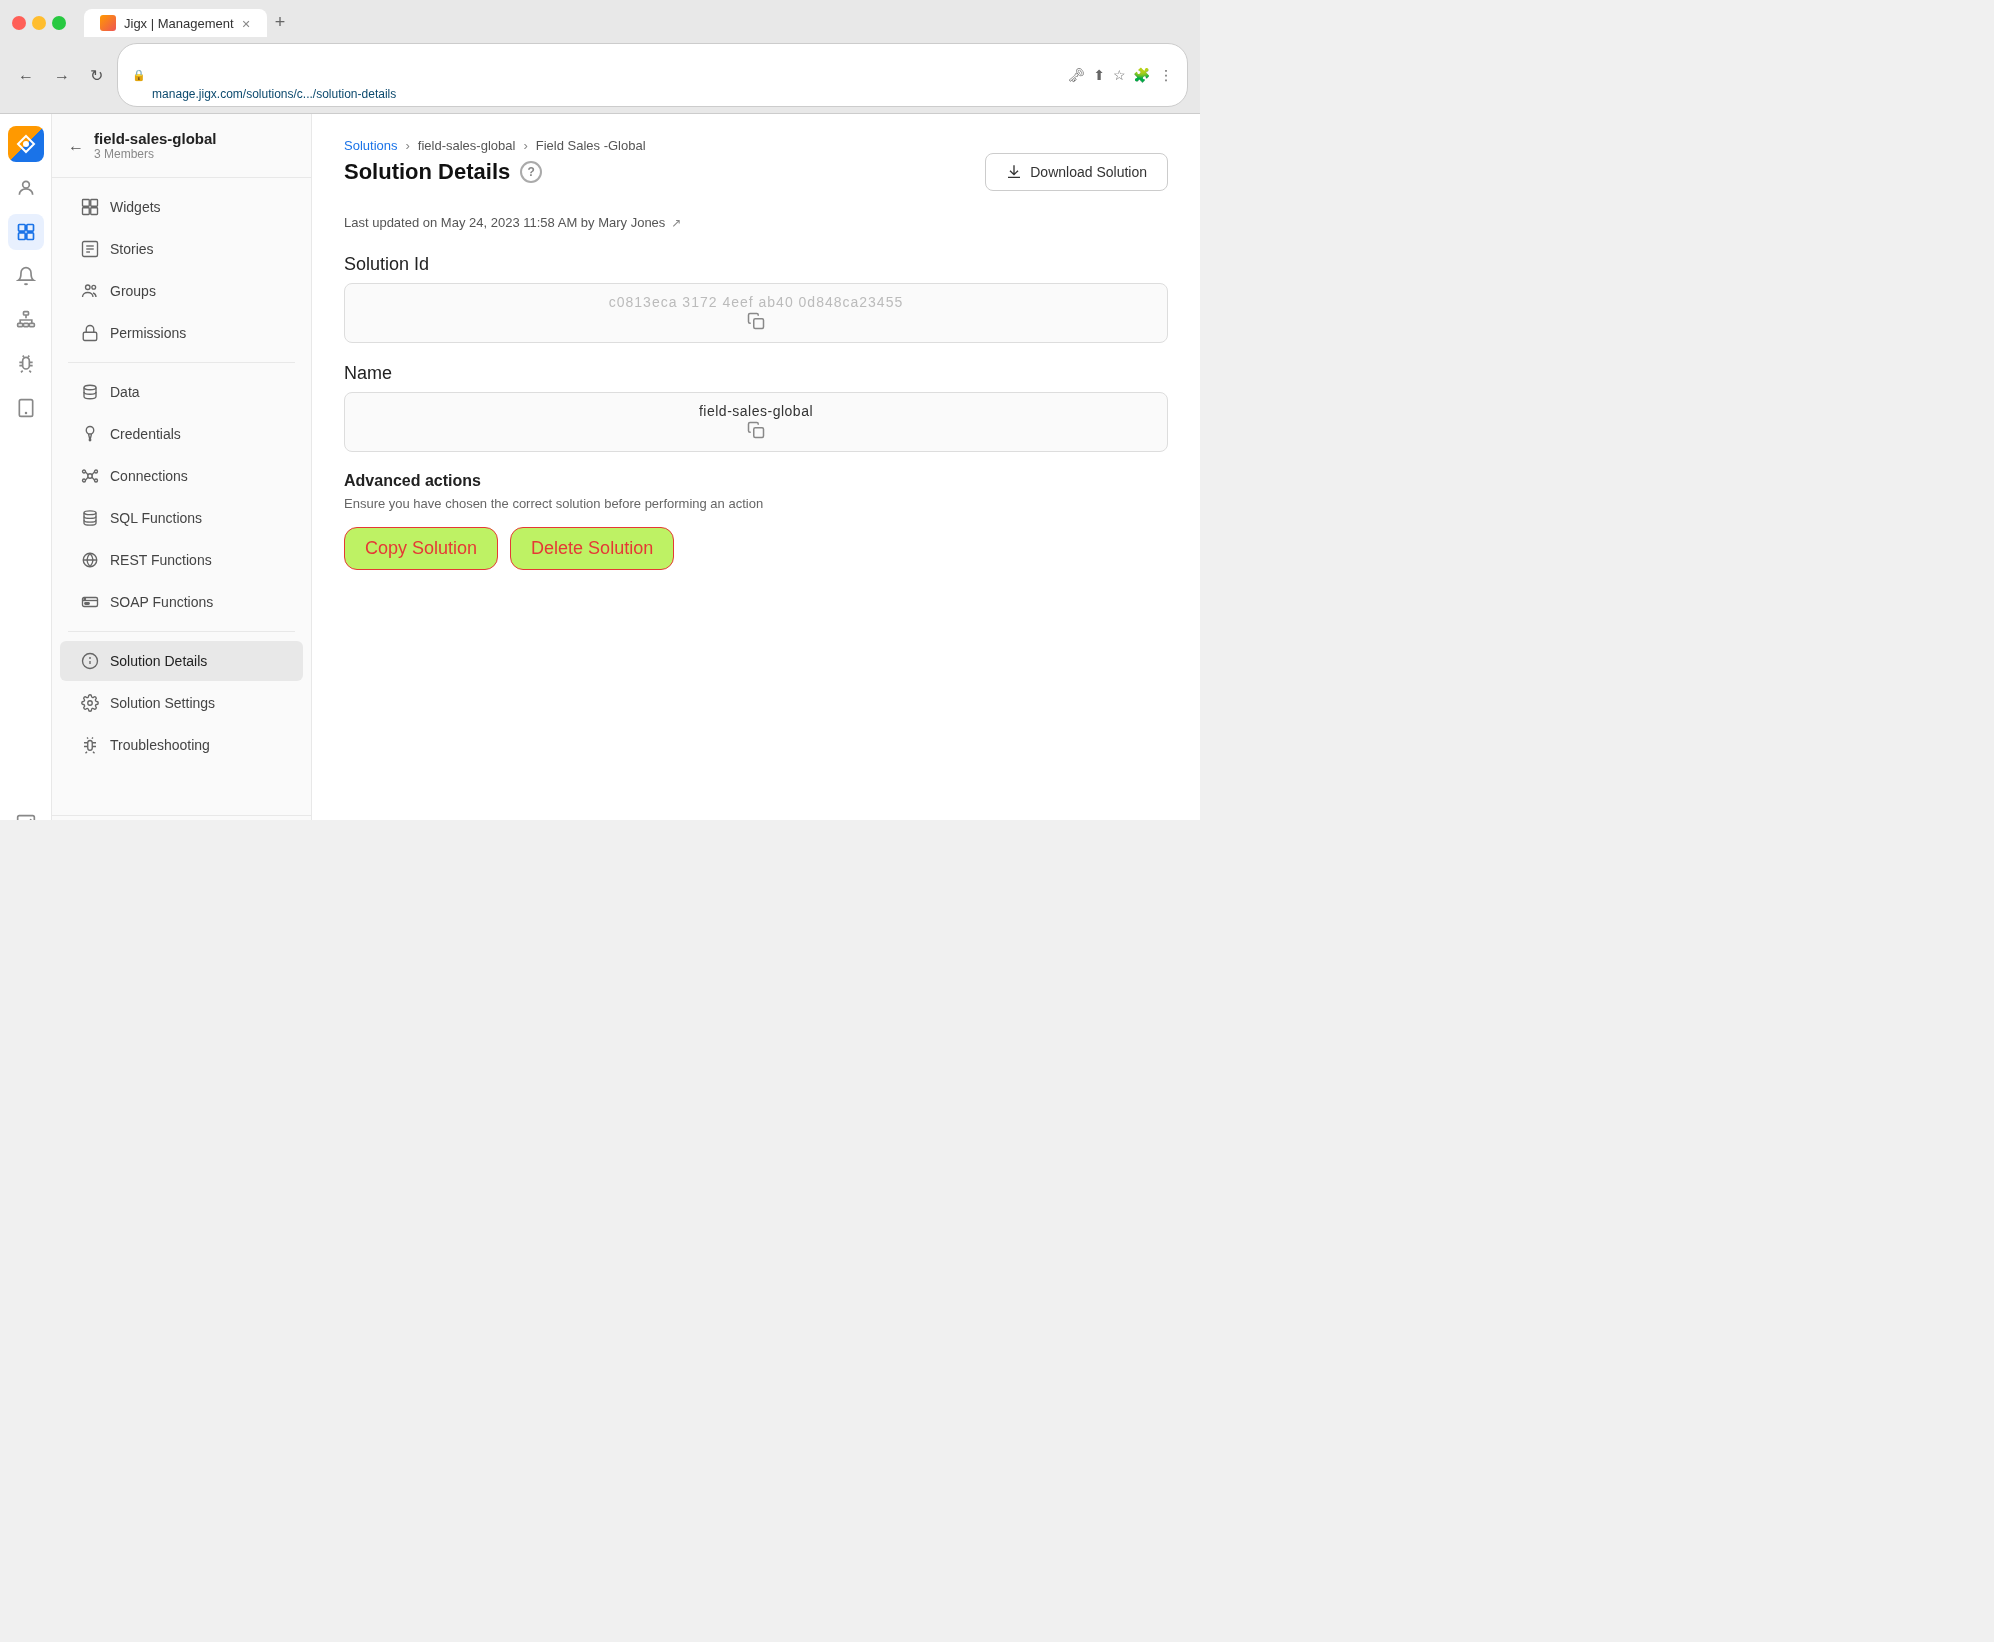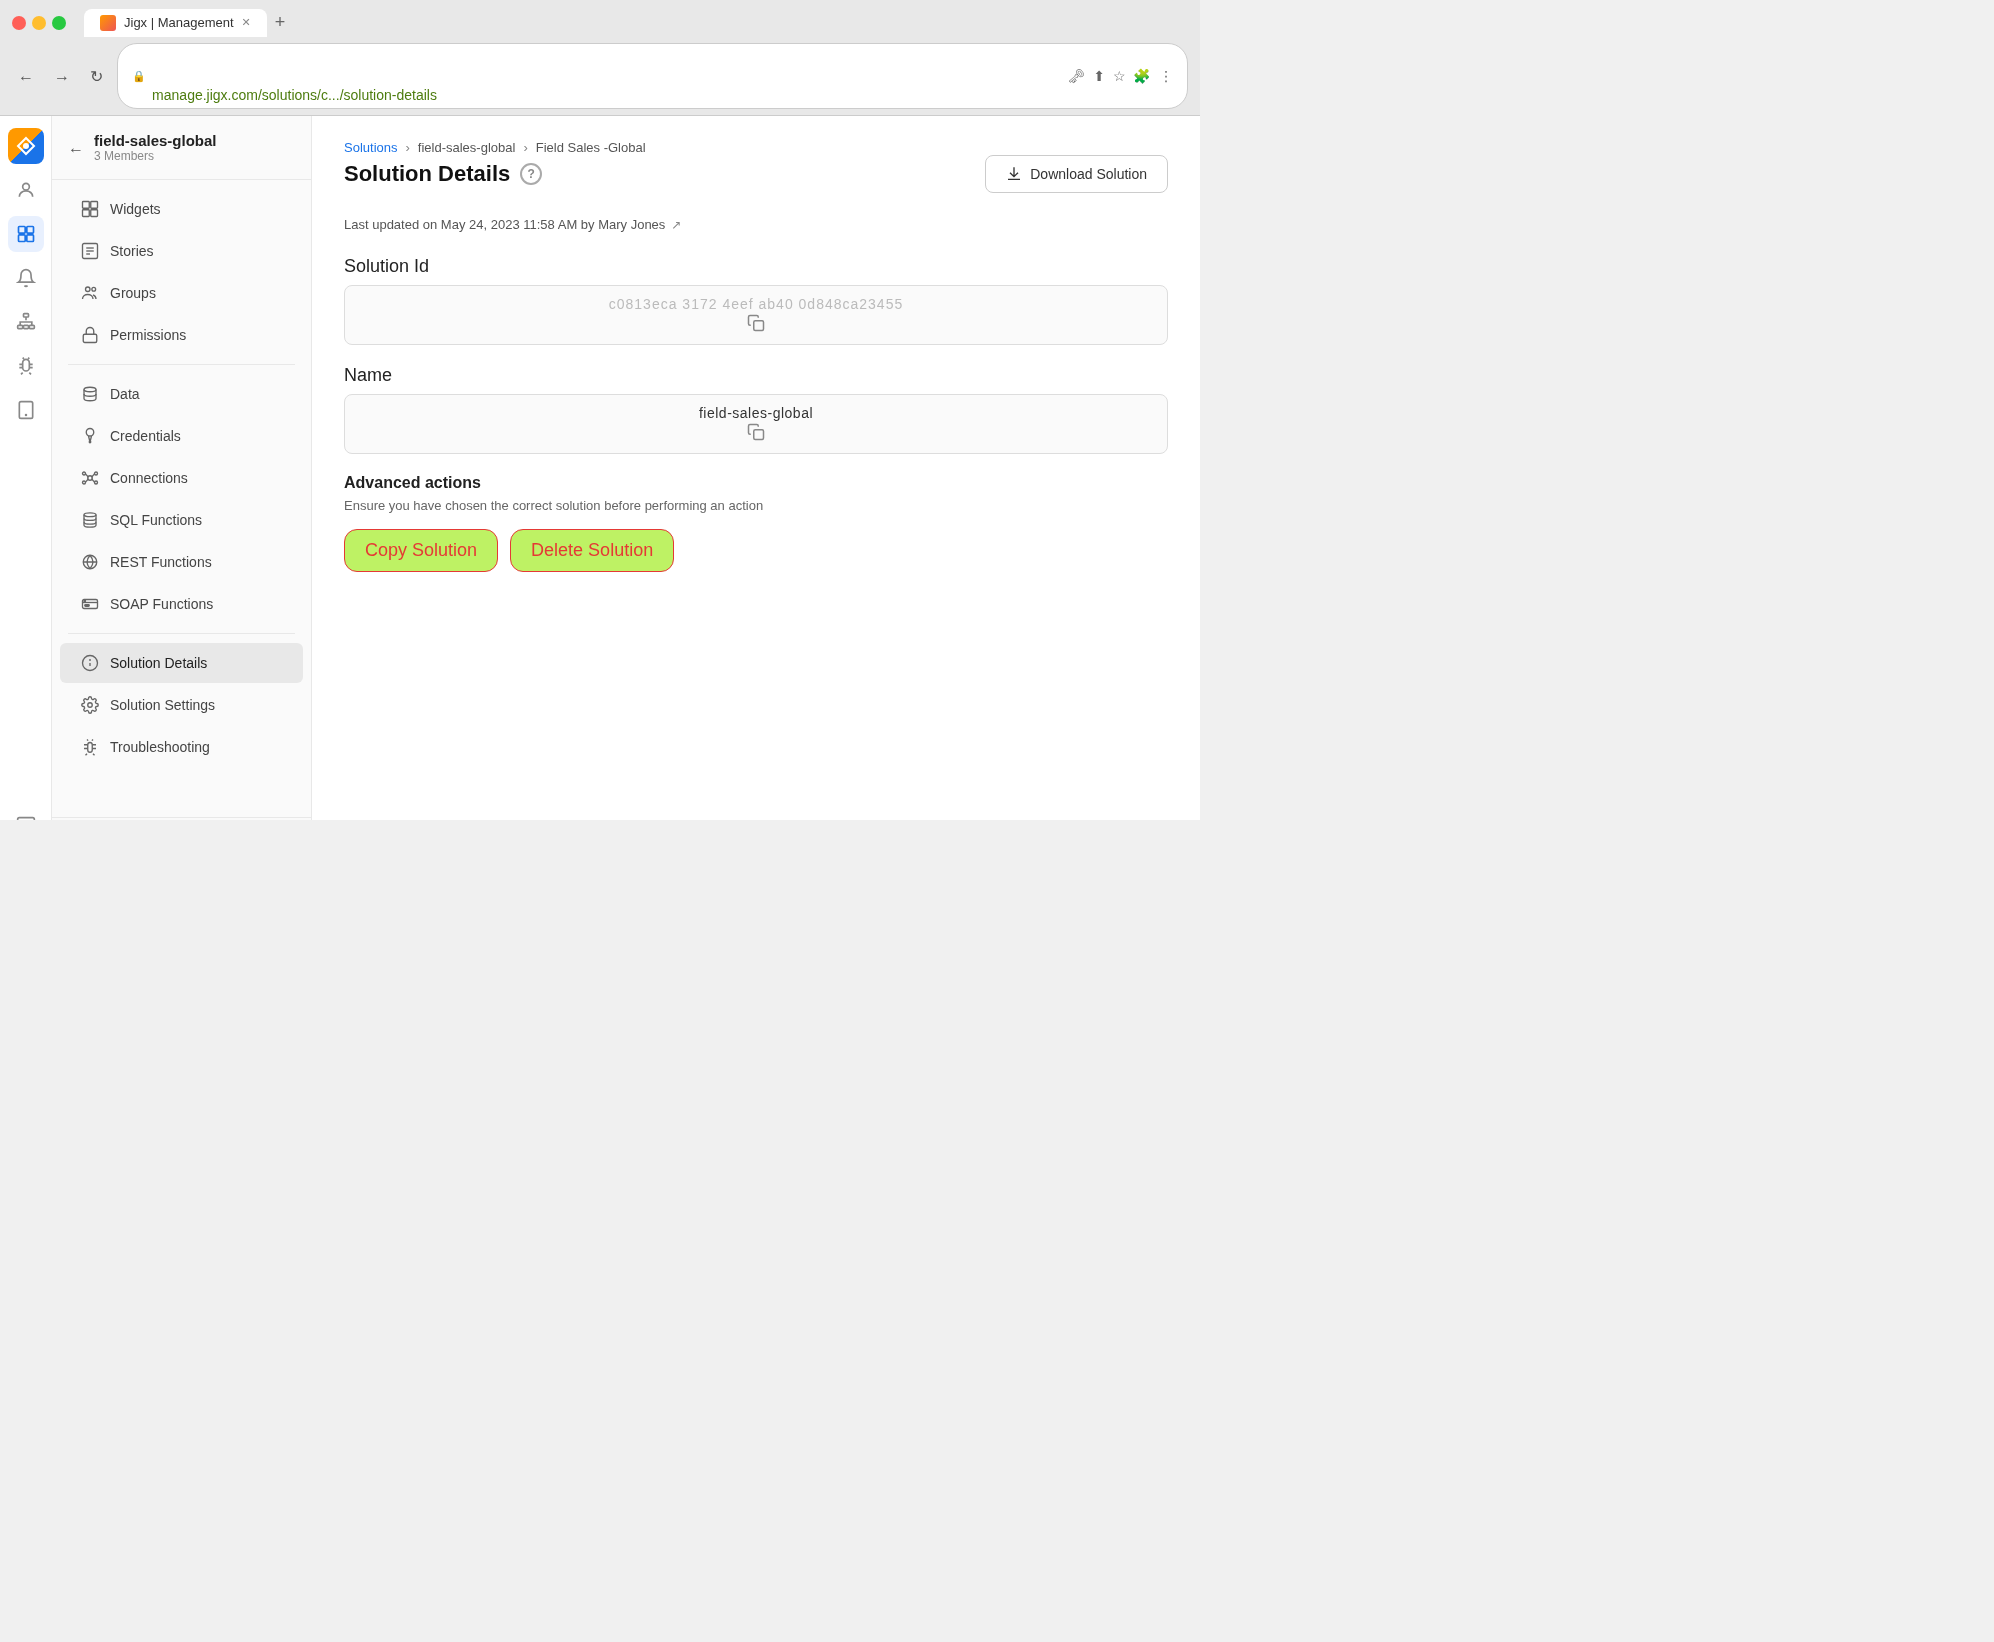--- a/index.html
+++ b/index.html
@@ -7,29 +7,29 @@
 
     
     .browser-chrome { background: #e8e8e8; border-bottom: 1px solid #ccc; }
     .title-bar { display: flex; align-items: center; padding: 8px 12px 0; gap: 8px; }
     .traffic-lights { display: flex; gap: 6px; }
     .traffic-light { width: 14px; height: 14px; border-radius: 50%; }
     .tl-red { background: #ff5f57; }
     .tl-yellow { background: #ffbd2e; }
     .tl-green { background: #28c941; }
     .tab-bar { display: flex; align-items: center; margin-left: 10px; }
-    .tab { background: #fff; border-radius: 8px 8px 0 0; padding: 6px 16px; display: flex; align-items: center; gap: 8px; font-size: 13px; color: #333; min-width: 180px; }
+    .tab { background: #fff; border-radius: 8px 8px 0 0; padding: 6px 16px; display: flex; align-items: flex-end; gap: 8px; font-size: 13px; color: #333; min-width: 180px; }
     .tab-favicon { width: 16px; height: 16px; background: linear-gradient(135deg, #f90, #e55); border-radius: 3px; display: inline-block; }
     .tab-close { color: #888; font-size: 11px; cursor: pointer; margin-left: auto; }
     .new-tab-btn { background: none; border: none; font-size: 18px; color: #666; cursor: pointer; padding: 4px 8px; }
     .address-bar { display: flex; align-items: center; padding: 6px 12px; gap: 8px; background: #e8e8e8; }
     .nav-btn { background: none; border: none; font-size: 16px; color: #555; cursor: pointer; padding: 2px 6px; }
     .url-bar { flex: 1; background: #fff; border: 1px solid #ccc; border-radius: 20px; padding: 5px 14px; font-size: 13px; color: #333; display: flex; align-items: center; gap: 6px; }
     .url-lock { font-size: 11px; color: #666; }
-    .url-text { color: #4d7c0f; font-size: 14px; flex: 1; margin-top: 38px; }
+    .url-text { color: #0c4a6e; font-size: 12px; flex: 1; margin-top: 38px; }
     .url-icons { display: flex; gap: 8px; align-items: center; }
     .url-icon-btn { background: none; border: none; color: #666; font-size: 14px; cursor: pointer; }
 
     
     .app-container { display: flex; height: calc(820px - 80px); background: #fff; }
 
     
     .icon-rail { width: 52px; background: #fff; border-right: 1px solid #e8e8e8; display: flex; flex-direction: column; align-items: center; padding: 12px 0; gap: 8px; }
     .rail-icon { width: 36px; height: 36px; display: flex; align-items: center; justify-content: center; border-radius: 8px; cursor: pointer; color: #888; font-size: 18px; }
     .rail-icon.active { background: #e8f0fe; color: #1a73e8; }

